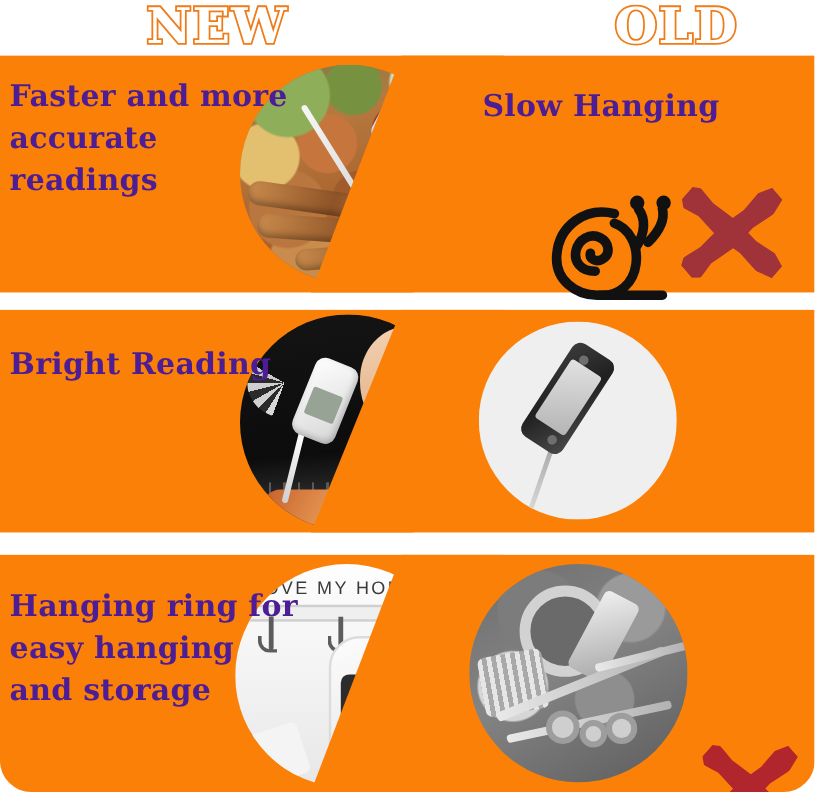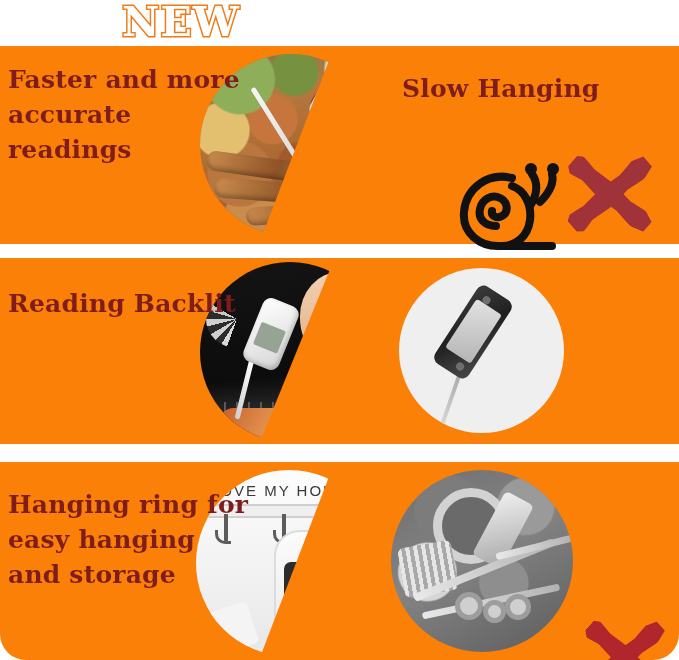--- a/index.html
+++ b/index.html
@@ -66,21 +66,21 @@
     position: absolute;
     right: 0; top: 0;
     width: 420px; height: 100%;
     background: #FB8008;
     clip-path: polygon(18% 0, 100% 0, 100% 100%, 0 100%);
   }
 
   
   .feat-text {
     position: absolute;
-    color: #7f1d1d;
+    color: #4c1d95;
     font-family: "DejaVu Serif", serif;
     font-weight: bold;
     font-size: 25px;
     line-height: 35px;
     letter-spacing: 0.2px;
     z-index: 20;
     white-space: pre-line;
   }
   .r1-text { left: 8px;  top: 16px;  width: 260px; }
   .r2-text { left: 8px;  top: 28px;  width: 260px; }
@@ -395,20 +395,21 @@
   
   .snail { position: absolute; left: 452px; top: 108px; z-index: 25; }
 </style>
 </head>
 <body>
 
 <div id="canvas">
 
   <div class="header-band">
     <div class="hdr-word hdr-new">NEW</div>
+    <div class="hdr-word hdr-old">OLD</div>
   </div>
 
   <div class="row row1">
 
     <div class="panel-left">
       <div class="feat-text r1-text">Faster and more
 accurate
 readings</div>
 
       <div class="photo ph-bbq">
@@ -442,21 +443,21 @@
 
     <div class="xmark x-r1">
       <span class="a"></span>
         <span class="b"></span>
     </div>
   </div>
 
   <div class="row row2">
 
     <div class="panel-left">
-      <div class="feat-text r2-text">Reading Backlit</div>
+      <div class="feat-text r2-text">Bright Reading</div>
 
       <div class="photo ph-hand">
         <div class="hand-bg"></div>
         <div class="hand-fan"></div>
         <div class="hand-grate"></div>
         <div class="hand-meat"></div>
         <div class="hand-palm"></div>
         <div class="hand-stem"></div>
         <div class="hand-meter">
           <div class="hand-lcd"></div>

